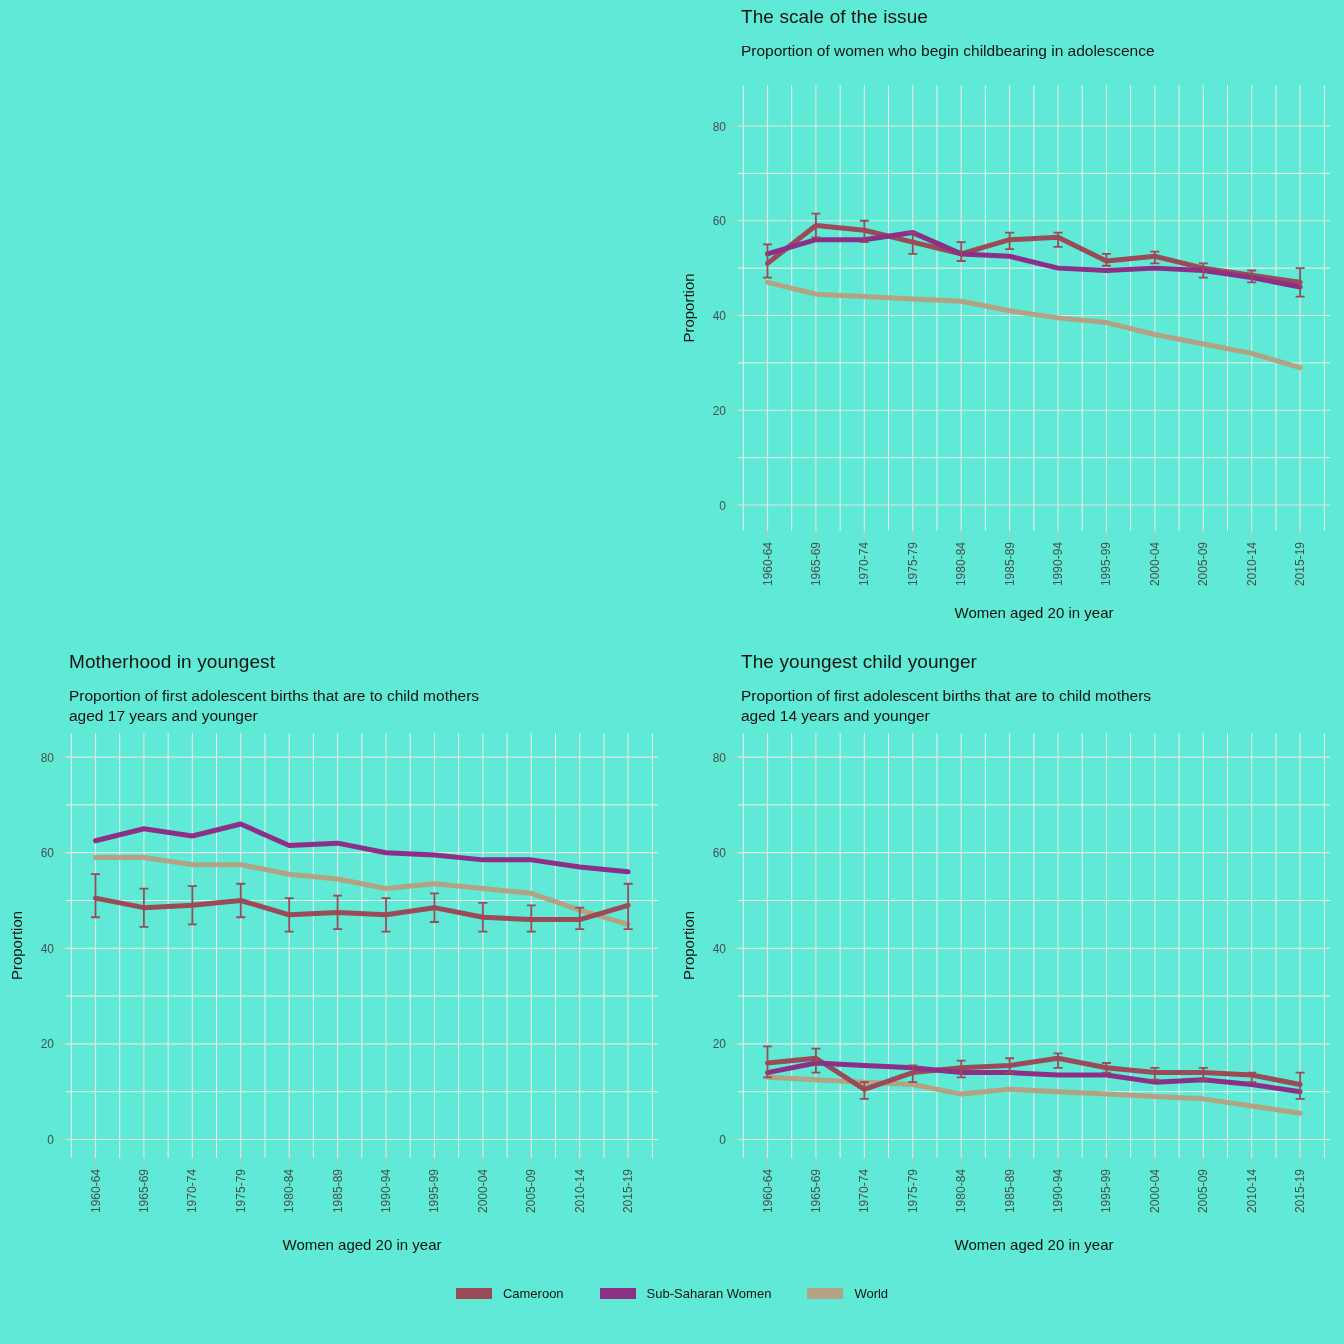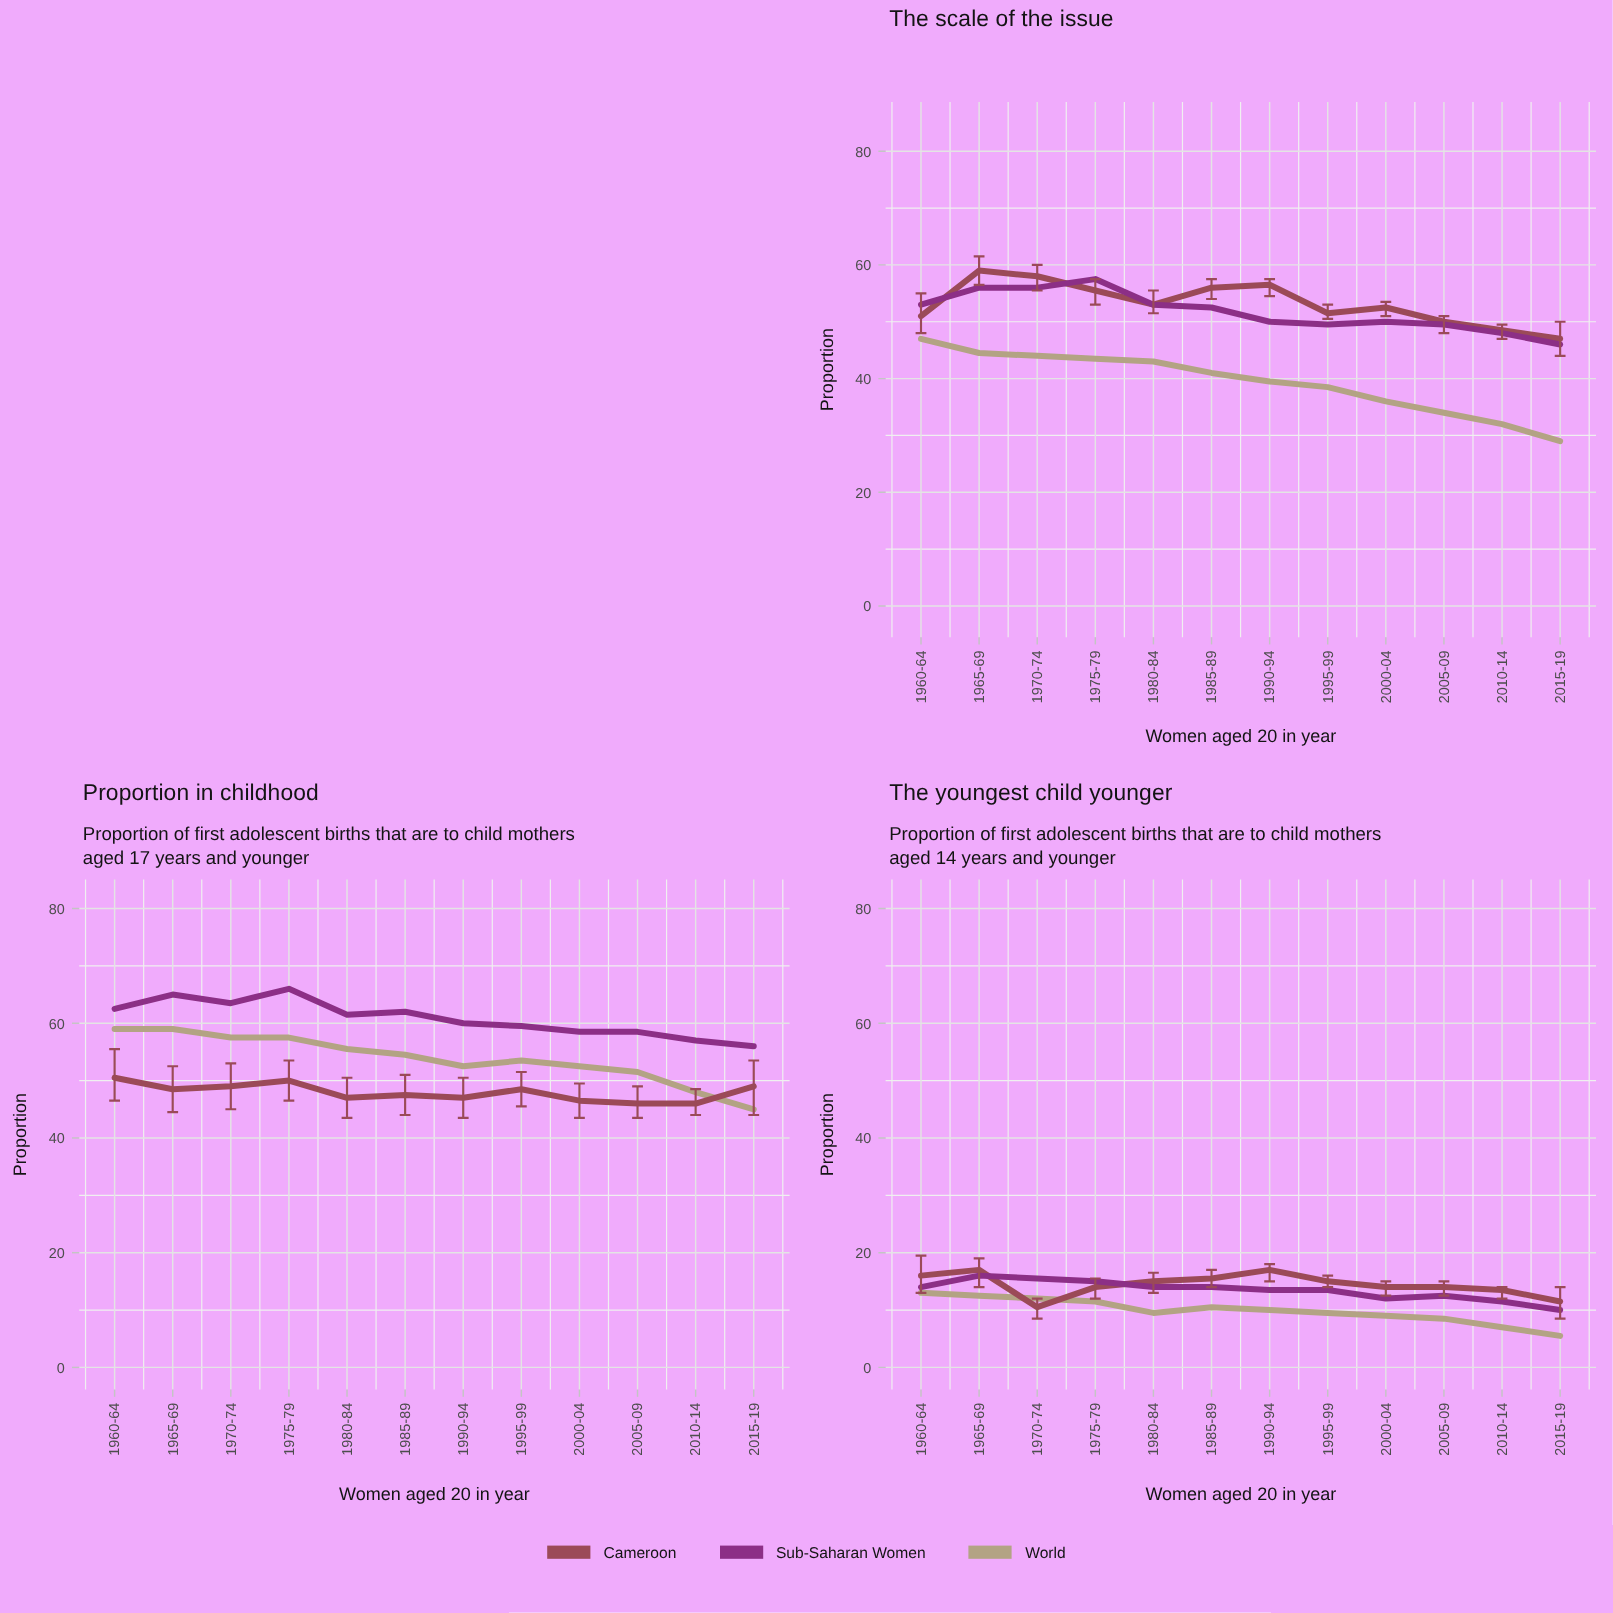--- a/index.html
+++ b/index.html
@@ -1,17 +1,17 @@
 <!DOCTYPE html>
 <html><head>
 <meta charset="utf-8">
 <style>
   html,body{margin:0;padding:0;background:#ffffff;}
   .canvas{
-    position:relative;width:1344px;height:1344px;background:#f0abfc;
+    position:relative;width:1344px;height:1344px;background:#5eead4;
     font-family:"Liberation Sans",sans-serif;overflow:hidden;
   }
   .chart{position:absolute;width:672px;}
   .chart-tr{left:672px;top:0;height:640px;}
   .chart-bl{left:0;top:645px;height:625px;}
   .chart-br{left:672px;top:645px;height:625px;}
   .chart-title{
     position:absolute;left:69px;top:6px;margin:0;
     font-size:19px;font-weight:400;color:#141414;letter-spacing:0.1px;
   }
@@ -29,20 +29,21 @@
   .swatch{display:inline-block;width:36px;height:11px;}
   .legend-label{font-size:13px;color:#141414;}
 </style>
 </head>
 <body>
 
 <div class="canvas">
 
   <section class="chart chart-tr">
     <h2 class="chart-title">The scale of the issue</h2>
+    <p class="chart-subtitle">Proportion of women who begin childbearing in adolescence</p>
     <svg class="plot" width="672" height="640">
         <line x1="66" x2="658" y1="457.625" y2="457.625" stroke="#f0f0f0" stroke-width="1"></line>
         <line x1="66" x2="658" y1="362.875" y2="362.875" stroke="#f0f0f0" stroke-width="1"></line>
         <line x1="66" x2="658" y1="268.125" y2="268.125" stroke="#f0f0f0" stroke-width="1"></line>
         <line x1="66" x2="658" y1="173.375" y2="173.375" stroke="#f0f0f0" stroke-width="1"></line>
         <line x1="71.28999999999999" x2="71.28999999999999" y1="85" y2="531" stroke="#f0f0f0" stroke-width="1"></line>
         <line x1="119.71" x2="119.71" y1="85" y2="531" stroke="#f0f0f0" stroke-width="1"></line>
         <line x1="168.13" x2="168.13" y1="85" y2="531" stroke="#f0f0f0" stroke-width="1"></line>
         <line x1="216.54999999999998" x2="216.54999999999998" y1="85" y2="531" stroke="#f0f0f0" stroke-width="1"></line>
         <line x1="264.97" x2="264.97" y1="85" y2="531" stroke="#f0f0f0" stroke-width="1"></line>
@@ -108,21 +109,21 @@
         <text x="486.86" y="542" text-anchor="end" transform="rotate(-90 486.86 542)" font-size="12" fill="#4d4d4d">2000-04</text>
         <text x="535.28" y="542" text-anchor="end" transform="rotate(-90 535.28 542)" font-size="12" fill="#4d4d4d">2005-09</text>
         <text x="583.7" y="542" text-anchor="end" transform="rotate(-90 583.7 542)" font-size="12" fill="#4d4d4d">2010-14</text>
         <text x="632.12" y="542" text-anchor="end" transform="rotate(-90 632.12 542)" font-size="12" fill="#4d4d4d">2015-19</text>
         <text x="362" y="618" text-anchor="middle" font-size="15" fill="#141414">Women aged 20 in year</text>
         <text x="22" y="308" text-anchor="middle" transform="rotate(-90 22 308)" font-size="15" fill="#141414">Proportion</text>
       </svg>
   </section>
 
   <section class="chart chart-bl">
-    <h2 class="chart-title">Proportion in childhood</h2>
+    <h2 class="chart-title">Motherhood in youngest</h2>
     <p class="chart-subtitle">Proportion of first adolescent births that are to child mothers
 aged 17 years and younger</p>
     <svg class="plot" width="672" height="625">
         <line x1="66" x2="658" y1="446.7" y2="446.7" stroke="#f0f0f0" stroke-width="1"></line>
         <line x1="66" x2="658" y1="351.1" y2="351.1" stroke="#f0f0f0" stroke-width="1"></line>
         <line x1="66" x2="658" y1="255.5" y2="255.5" stroke="#f0f0f0" stroke-width="1"></line>
         <line x1="66" x2="658" y1="159.89999999999998" y2="159.89999999999998" stroke="#f0f0f0" stroke-width="1"></line>
         <line x1="71.28999999999999" x2="71.28999999999999" y1="88" y2="513" stroke="#f0f0f0" stroke-width="1"></line>
         <line x1="119.71" x2="119.71" y1="88" y2="513" stroke="#f0f0f0" stroke-width="1"></line>
         <line x1="168.13" x2="168.13" y1="88" y2="513" stroke="#f0f0f0" stroke-width="1"></line>

